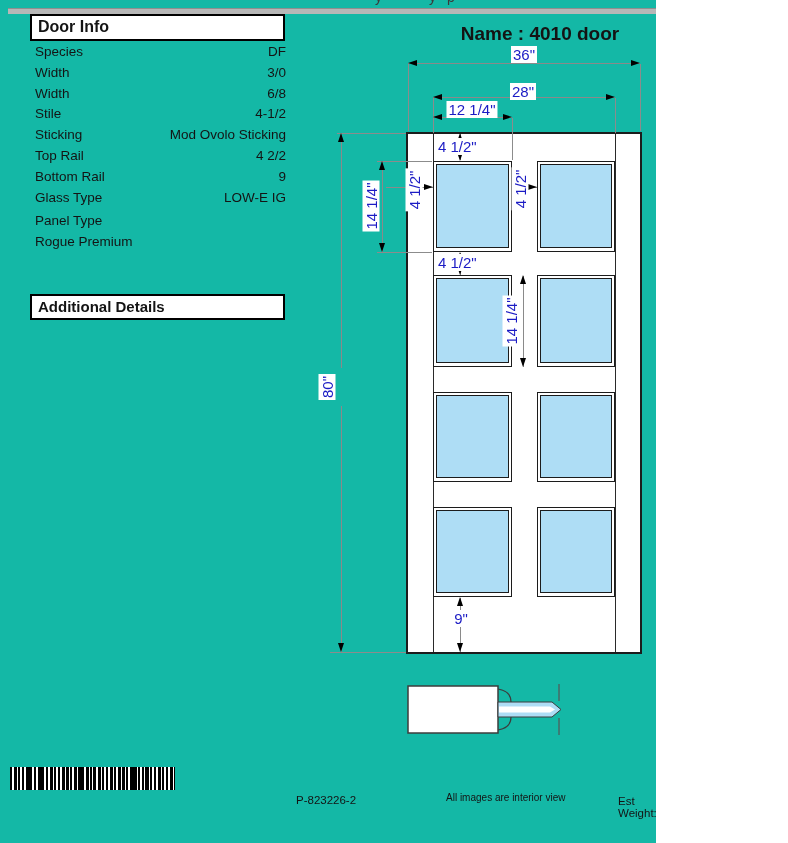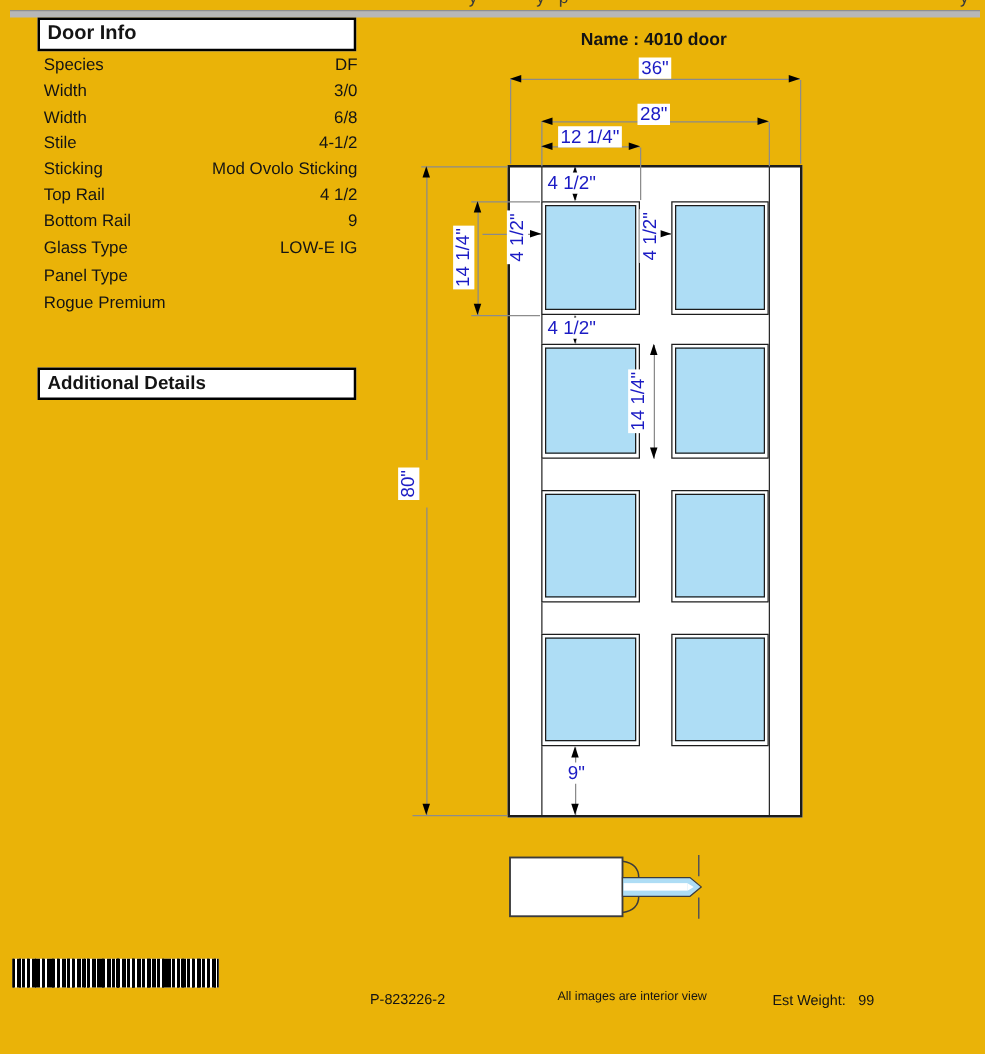--- a/index.html
+++ b/index.html
@@ -1,16 +1,16 @@
 <!DOCTYPE html>
 <html><head>
 <meta charset="utf-8">
 <style>
   html,body{margin:0;padding:0;background:#fff;}
-  #page{position:relative;width:788px;height:843px;background:#eab308;overflow:hidden;
+  #page{position:relative;width:656px;height:843px;background:#14b8a6;overflow:hidden;
         font-family:"Liberation Sans",sans-serif;color:#141414;}
 
   
   #top-strip{position:absolute;left:0;top:0;width:788px;height:7px;overflow:hidden;}
   #top-strip span{position:absolute;top:-11px;font-size:14px;color:#3a3a3a;}
   #top-bar{position:absolute;left:8px;top:8px;width:776px;height:5px;background:#b7b7b7;border-top:1px solid #8f8f8f;}
 
   
   .hdr-box{position:absolute;left:30px;width:255px;border:2px solid #000;background:#fff;
            font-weight:bold;padding:2px 0 3px 6px;box-sizing:border-box;}
@@ -27,22 +27,22 @@
   .ln{position:absolute;background:#8c8c8c;}
   .dln{position:absolute;background:#8a8a8a;}
   .dim{position:absolute;color:#1b1bc4;font-size:15px;background:#fff;padding:0 2px;white-space:nowrap;z-index:5;}
   .dim.ctr{transform:translateX(-50%);}
   .dim.rot{transform:translate(-50%,-50%) rotate(-90deg);}
   .ar{position:absolute;width:0;height:0;z-index:4;}
   .ar.l{border-top:3.5px solid transparent;border-bottom:3.5px solid transparent;border-right:9px solid #000;}
   .ar.r{border-top:3.5px solid transparent;border-bottom:3.5px solid transparent;border-left:9px solid #000;}
   .ar.u{border-left:3.5px solid transparent;border-right:3.5px solid transparent;border-bottom:9px solid #000;}
   .ar.d{border-left:3.5px solid transparent;border-right:3.5px solid transparent;border-top:9px solid #000;}
-  #door-name{position:absolute;left:523px;top:23px;transform:translateX(-50%);
-             font-size:14px;font-weight:bold;white-space:nowrap;}
+  #door-name{position:absolute;left:540px;top:23px;transform:translateX(-50%);
+             font-size:19px;font-weight:bold;white-space:nowrap;}
   #door{position:absolute;left:406px;top:132px;width:232px;height:518px;border:2px solid #1c1c1c;background:#fff;}
   .stile-edge{position:absolute;top:133px;width:1px;height:519px;background:#2a2a2a;}
   .panel{position:absolute;border:1px solid #1c1c1c;background:#fff;box-sizing:border-box;}
   .glass{position:absolute;left:2px;right:2px;top:2px;bottom:3px;border:1px solid #1c1c1c;}
 
   
   #barcode{position:absolute;left:10px;top:767px;width:165px;height:23px;background:#fff;
     background-image:
       repeating-linear-gradient(90deg,#000 0 2px,rgba(0,0,0,0) 2px 4px),
       repeating-linear-gradient(90deg,rgba(0,0,0,0) 0 5px,#000 5px 7px,rgba(0,0,0,0) 7px 13px),
@@ -82,21 +82,21 @@
       <div class="info-row">
         <span class="lab">Stile</span>
         <span class="val">4-1/2</span>
       </div>
       <div class="info-row">
         <span class="lab">Sticking</span>
         <span class="val">Mod Ovolo Sticking</span>
       </div>
       <div class="info-row">
         <span class="lab">Top Rail</span>
-        <span class="val">4 1/2</span>
+        <span class="val">4 2/2</span>
       </div>
       <div class="info-row">
         <span class="lab">Bottom Rail</span>
         <span class="val">9</span>
       </div>
       <div class="info-row">
         <span class="lab">Glass Type</span>
         <span class="val">LOW-E IG</span>
       </div>
       <div class="info-row gap">

